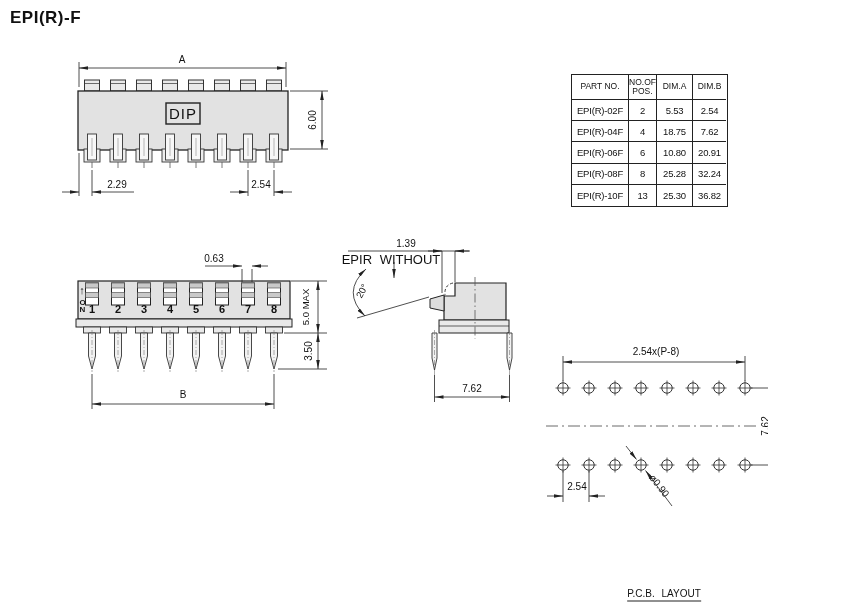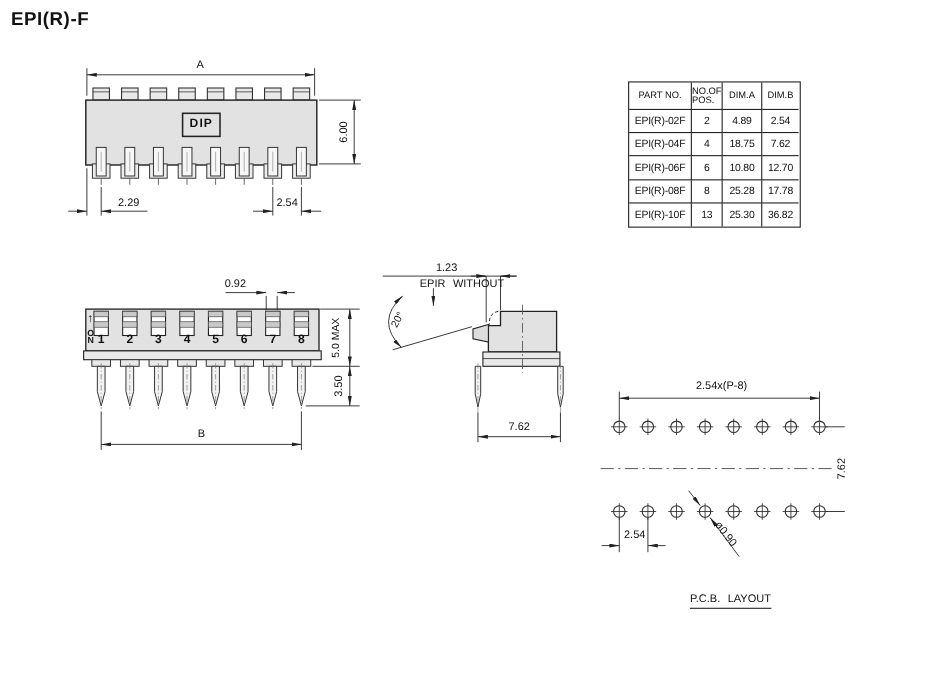--- a/index.html
+++ b/index.html
@@ -4,37 +4,37 @@
 <style>
   html,body{margin:0;padding:0;background:#fff;}
   #page{position:relative;width:768px;height:613px;background:#ffffff;overflow:hidden;
         font-family:"Liberation Sans", sans-serif;color:#111;border-radius:25px;}
   #draw{position:absolute;left:0;top:0;}
   .lbl{position:absolute;font-size:10px;color:#111;white-space:nowrap;
        transform:translate(-50%,-50%);line-height:1;}
   .v{transform:translate(-50%,-50%) rotate(-90deg);}
   .title{position:absolute;left:10px;top:9px;font-size:17px;font-weight:bold;
          letter-spacing:.5px;white-space:nowrap;line-height:1;}
-  .dip{font-size:11px;font-weight:bold;letter-spacing:1px;}
+  .dip{font-size:15px;font-weight:normal;letter-spacing:1px;}
   .swnum{font-size:11px;font-weight:bold;}
   .onlabel{writing-mode:vertical-lr;text-orientation:upright;font-size:8px;font-weight:bold;
            letter-spacing:-2px;line-height:1;}
   .onarrow{font-size:11px;font-weight:bold;}
-  .note{font-size:10px;word-spacing:4px;margin-left:29px;}
+  .note{font-size:13px;word-spacing:4px;}
   .ang{transform:translate(-50%,-50%) rotate(-62deg);font-size:9.5px;}
   .dia{transform:translate(-50%,-50%) rotate(52deg);}
   .caption{font-size:10px;word-spacing:4px;border-bottom:1.2px solid #222;
-           padding-bottom:2px;transform:translate(-50%,-50%);}
+           padding-bottom:2px;transform:translate(-50%,-50%);margin-top:48px;}
   .smax{font-size:9.5px;}
   
   #ptable{position:absolute;left:571px;top:74px;width:157px;height:133px;
           border:1.6px solid #222;box-sizing:border-box;display:grid;
           grid-template-columns:57px 28px 36px 33px;grid-template-rows:25px repeat(5,1fr);}
   .tcell{border-right:1px solid #222;border-bottom:1px solid #222;display:flex;
-         align-items:center;justify-content:center;font-size:9.5px;
+         align-items:center;justify-content:center;font-size:9.5px;text-align:center;
          overflow:hidden;letter-spacing:-0.2px;}
   .thead{font-size:8.5px;line-height:1.1;letter-spacing:0;}
   .tcell:nth-child(4n){border-right:none;}
   .tcell:nth-last-child(-n+4){border-bottom:none;}
 </style>
 </head>
 <body>
 
 <div id="page">
 
@@ -238,71 +238,71 @@
   </svg>
 
   <div class="title">EPI(R)-F</div>
 
   <span class="lbl" style="left:182px;top:60px">A</span>
   <span class="lbl v" style="left:313px;top:120px">6.00</span>
   <span class="lbl" style="left:117px;top:185px">2.29</span>
   <span class="lbl" style="left:261px;top:185px">2.54</span>
   <span class="lbl dip" style="left:183px;top:113px">DIP</span>
 
-  <span class="lbl" style="left:214px;top:259px">0.92</span>
+  <span class="lbl" style="left:214px;top:259px">0.63</span>
   <span class="lbl onarrow" style="left:82px;top:290px">↑</span>
   <span class="lbl onlabel" style="left:82px;top:305px">ON</span>
   <span class="lbl swnum" style="left:92px;top:309px">1</span>
   <span class="lbl swnum" style="left:118px;top:309px">2</span>
   <span class="lbl swnum" style="left:144px;top:309px">3</span>
   <span class="lbl swnum" style="left:170px;top:309px">4</span>
   <span class="lbl swnum" style="left:196px;top:309px">5</span>
   <span class="lbl swnum" style="left:222px;top:309px">6</span>
   <span class="lbl swnum" style="left:248px;top:309px">7</span>
   <span class="lbl swnum" style="left:274px;top:309px">8</span>
   <span class="lbl v smax" style="left:306px;top:307px">5.0 MAX</span>
   <span class="lbl v" style="left:309px;top:351px">3.50</span>
   <span class="lbl" style="left:183px;top:395px">B</span>
 
-  <span class="lbl" style="left:406px;top:244px">1.23</span>
+  <span class="lbl" style="left:406px;top:244px">1.39</span>
   <span class="lbl note" style="left:391px;top:259px">EPIR WITHOUT</span>
   <span class="lbl ang" style="left:362px;top:291px">20°</span>
   <span class="lbl" style="left:472px;top:389px">7.62</span>
 
   <span class="lbl" style="left:656px;top:352px">2.54x(P-8)</span>
   <span class="lbl v" style="left:766px;top:426px">7.62</span>
   <span class="lbl" style="left:577px;top:487px">2.54</span>
   <span class="lbl dia" style="left:659px;top:486px">ø0.90</span>
   <span class="lbl caption" style="left:664px;top:547px">P.C.B. LAYOUT</span>
 
   <div id="ptable">
     <div class="tcell thead">PART NO.</div>
     <div class="tcell thead">NO.OF POS.</div>
     <div class="tcell thead">DIM.A</div>
     <div class="tcell thead">DIM.B</div>
 
     <div class="tcell">EPI(R)-02F</div>
     <div class="tcell">2</div>
-    <div class="tcell">4.89</div>
+    <div class="tcell">5.53</div>
     <div class="tcell">2.54</div>
 
     <div class="tcell">EPI(R)-04F</div>
     <div class="tcell">4</div>
     <div class="tcell">18.75</div>
     <div class="tcell">7.62</div>
 
     <div class="tcell">EPI(R)-06F</div>
     <div class="tcell">6</div>
     <div class="tcell">10.80</div>
-    <div class="tcell">12.70</div>
+    <div class="tcell">20.91</div>
 
     <div class="tcell">EPI(R)-08F</div>
     <div class="tcell">8</div>
     <div class="tcell">25.28</div>
-    <div class="tcell">17.78</div>
+    <div class="tcell">32.24</div>
 
     <div class="tcell">EPI(R)-10F</div>
     <div class="tcell">13</div>
     <div class="tcell">25.30</div>
     <div class="tcell">36.82</div>
   </div>
 
 </div>
 
 </body></html>

